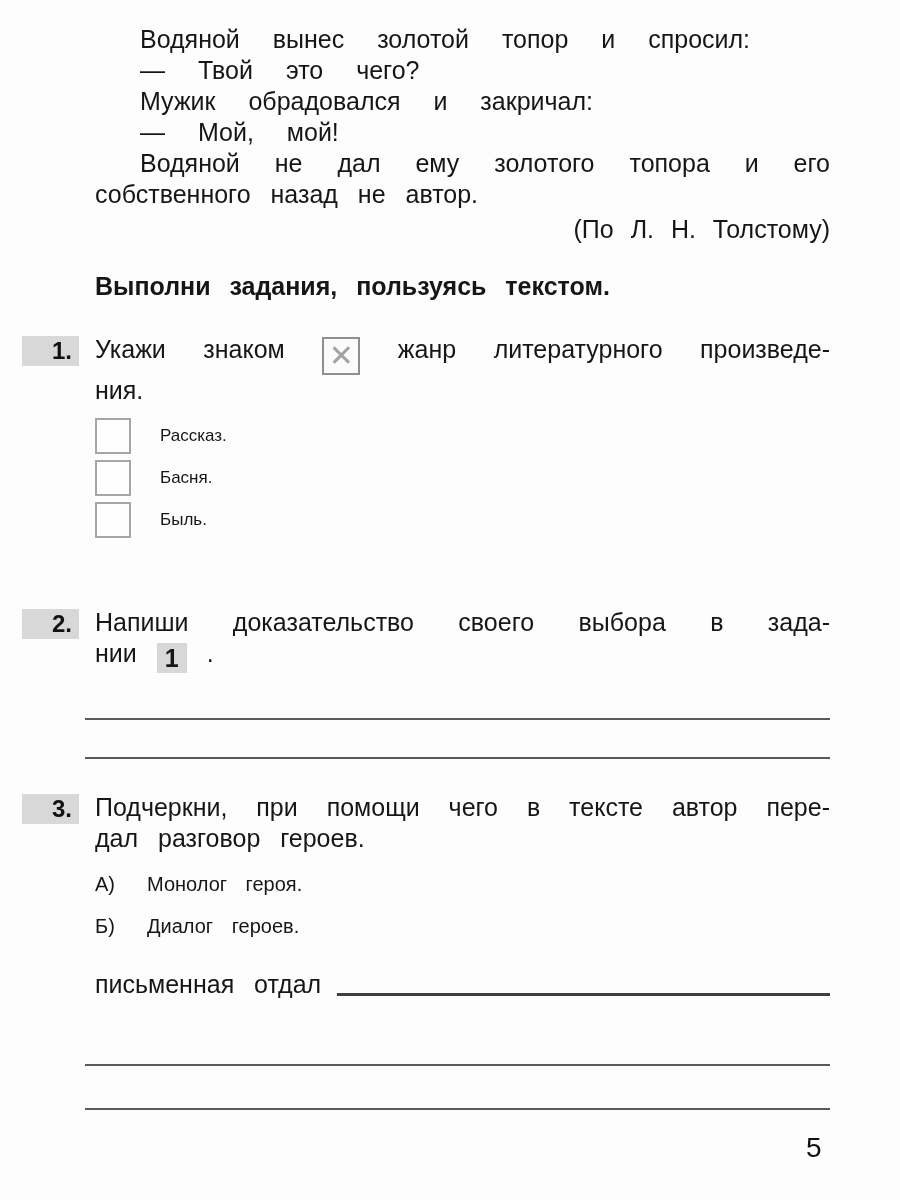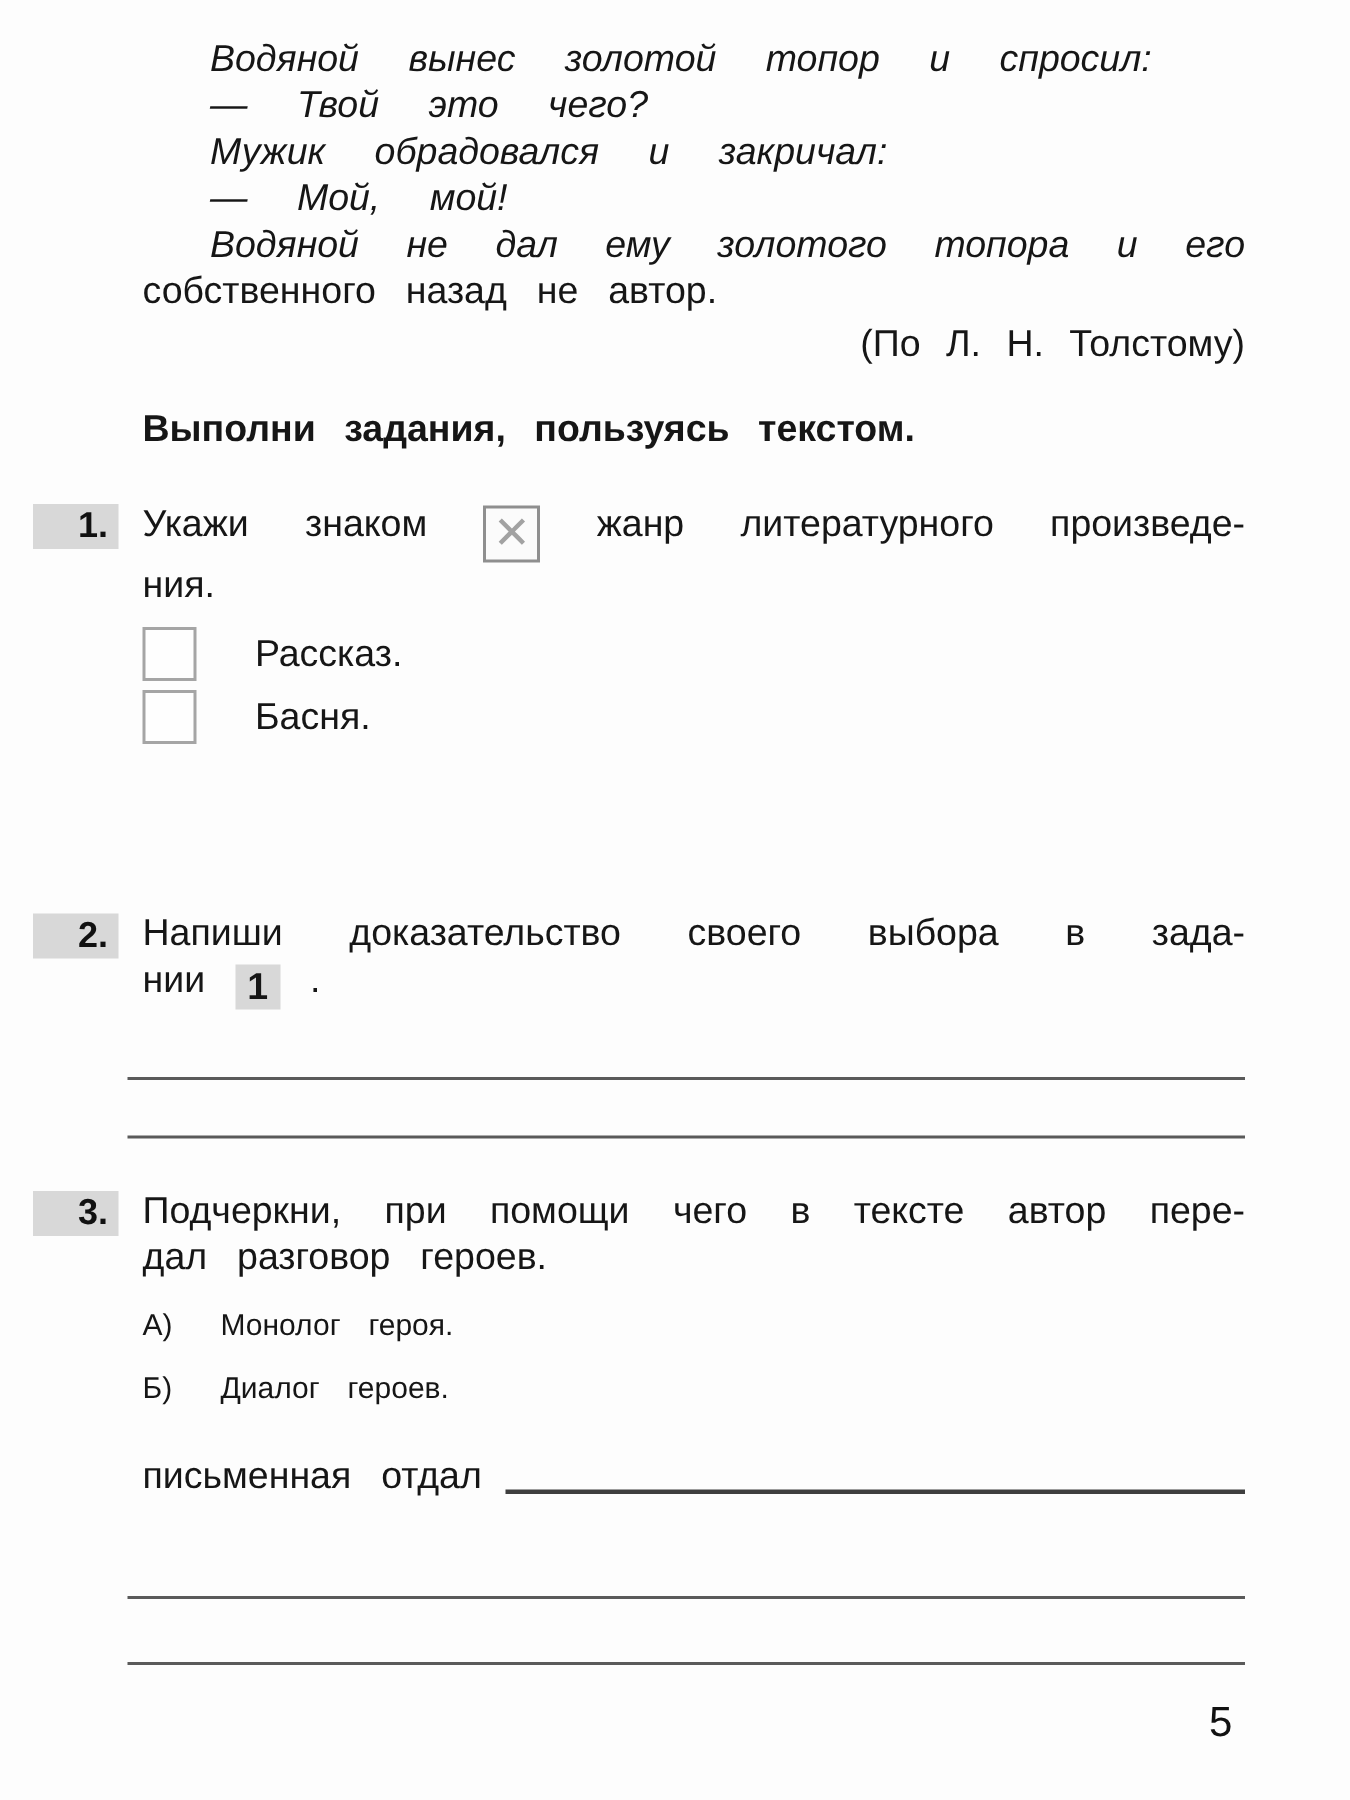--- a/index.html
+++ b/index.html
@@ -14,21 +14,21 @@
     width:900px; height:1200px;
     background:#fdfdfd;
     overflow:hidden;
   }
   
   .measure { position:absolute; left:95px; width:735px; font-size:25px; line-height:31px; }
   .tline { white-space:nowrap; }
   .ws    { word-spacing:13px; }
   .ws-wide { word-spacing:26px; }
   .jline { text-align:justify; text-align-last:justify; word-spacing:6px; white-space:normal; }
-  .indent { padding-left:45px;font-style:italic; }
+  .indent { padding-left:45px; }
   .right { text-align:right; }
 
   
   .story { top:24px; }
   .attribution { margin-top:4px; word-spacing:10px; }
 
   
   .heading { top:271px; font-weight:bold; word-spacing:12px; }
 
   
@@ -57,21 +57,21 @@
   }
 
   
   .options { position:absolute; left:95px; top:419px; }
   .opt-row { display:flex; align-items:center; height:34px; margin-bottom:8px; }
   .checkbox {
     width:32px; height:32px;
     border:2px solid #a5a5a5; background:#fefefe;
     box-sizing:content-box;
   }
-  .opt-label { margin-left:39px; font-size:25px; }
+  .opt-label { margin-left:29px; font-size:17px; }
 
   
   .refbox {
     display:inline-block; min-width:30px; height:30px;
     background:#d8d8d8; text-align:center; text-align-last:center;
     font-weight:bold; line-height:30px; vertical-align:-5px;
   }
 
   
   .wline {
@@ -125,20 +125,24 @@
 
   <div class="options">
     <div class="opt-row">
       <div class="checkbox"></div>
       <div class="opt-label">Рассказ.</div>
     </div>
     <div class="opt-row">
       <div class="checkbox"></div>
       <div class="opt-label">Басня.</div>
     </div>
+    <div class="opt-row">
+      <div class="checkbox"></div>
+      <div class="opt-label">Быль.</div>
+    </div>
   </div>
 
   <div class="badge badge2">2.</div>
   <div class="measure task2-text">
     <div class="jline">Напиши доказательство своего выбора в зада-</div>
     <div class="tline ws"><span>нии</span> <span class="refbox">1</span> <span>.</span></div>
   </div>
   <div class="wline wl-t2a"></div>
   <div class="wline wl-t2b"></div>
 

